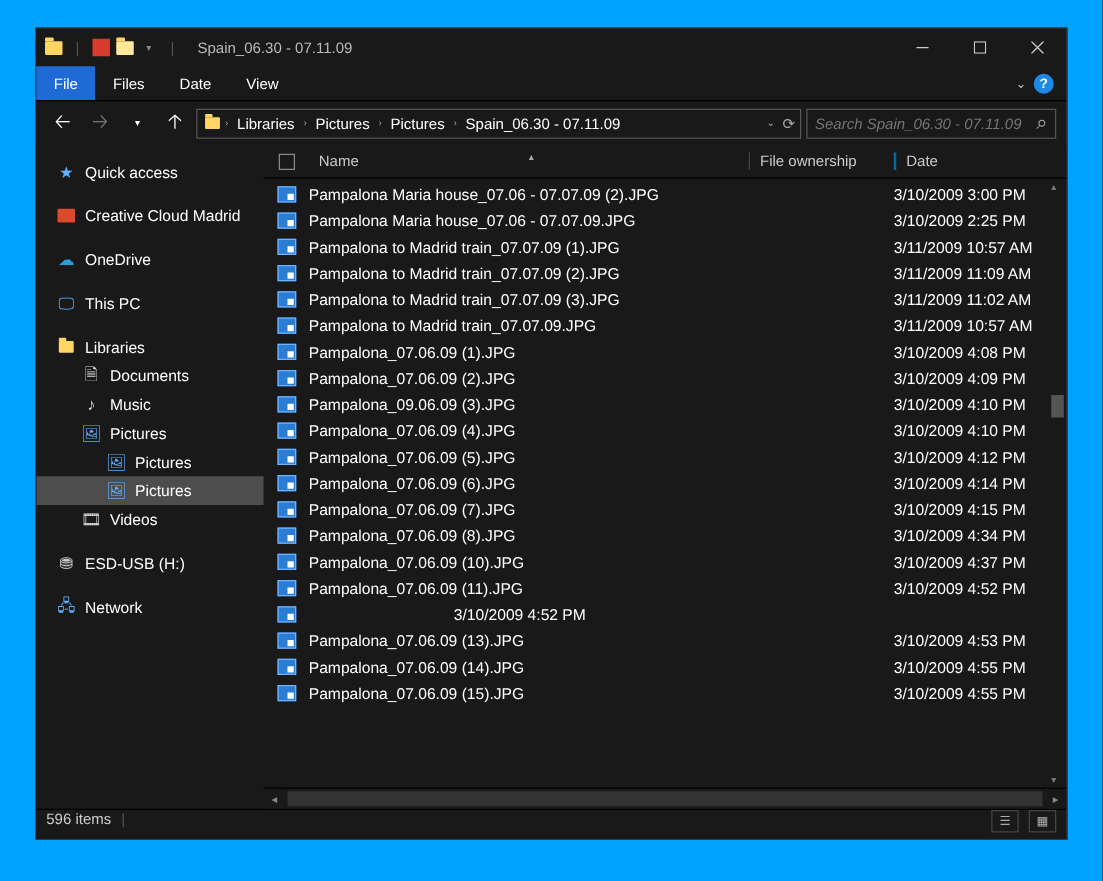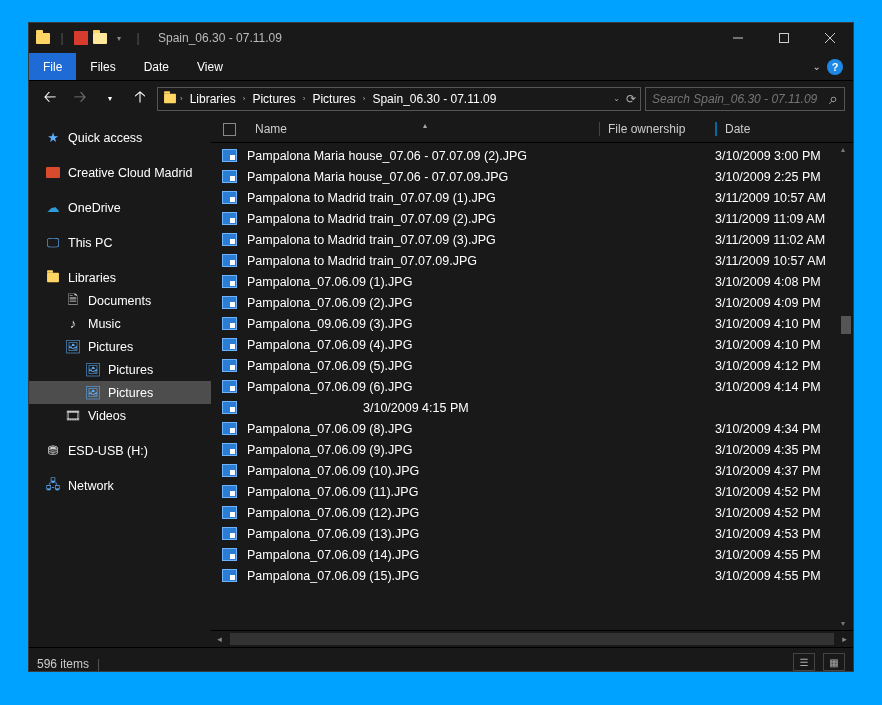--- a/index.html
+++ b/index.html
@@ -55,21 +55,21 @@
   .img-icon { width: 15px; height: 13px; background: #2b7cd3; border: 1px solid #6db3ff; position: relative; }
   .img-icon::after { content: ""; position: absolute; right: 1px; bottom: 1px; width: 5px; height: 5px; background: #fff; }
   .row .r-name { width: 352px; white-space: nowrap; overflow: hidden; }
   .row .r-owner { width: 116px; }
   .row .r-date { flex: 1; }
   .v-scroll { position: absolute; right: 0; top: 0; width: 16px; height: 100%; background: #191919; }
   .v-thumb { position: absolute; right: 2px; top: 173px; width: 10px; height: 18px; background: #555; }
   .h-scroll-area { height: 17px; background: #191919; display: flex; align-items: center; border-top: 1px solid #000; }
   .h-arrow { width: 17px; height: 17px; display: flex; align-items: center; justify-content: center; color: #888; font-size: 9px; }
   .h-track { flex: 1; height: 12px; background: #333; margin: 0 2px; }
-  .statusbar { height: 24px; background: #191919; border-top: 1px solid #000; display: flex; align-items: flex-end; color: #ccc; font-size: 12px; padding: 0 8px; gap: 8px; }
+  .statusbar { height: 24px; background: #191919; border-top: 1px solid #000; display: flex; align-items: flex-start; color: #ccc; font-size: 12px; padding: 0 8px; gap: 8px; }
   .statusbar .spacer { flex: 1; }
   .view-btn { width: 22px; height: 18px; border: 1px solid #444; display: flex; align-items: center; justify-content: center; font-size: 10px; color: #aaa; }
   .sep-pipe { color: #555; }
   .red-sq { width: 14px; height: 14px; background: #d73b2e; }
 </style>
 </head>
 <body>
 
 <div class="window">
 
@@ -326,60 +326,52 @@
               <span class="img-icon"></span>
             </span>
             <span class="r-name">Pampalona_07.06.09 (6).JPG</span>
             <span class="r-owner"></span>
             <span class="r-date">3/10/2009 4:14 PM</span>
           </div>
           <div class="row">
             <span class="r-icon">
               <span class="img-icon"></span>
             </span>
+            <span class="r-name">Pampalona_07.06.09 (7).JPG</span>
             <span class="r-owner"></span>
             <span class="r-date">3/10/2009 4:15 PM</span>
           </div>
           <div class="row">
             <span class="r-icon">
               <span class="img-icon"></span>
             </span>
             <span class="r-name">Pampalona_07.06.09 (8).JPG</span>
             <span class="r-owner"></span>
             <span class="r-date">3/10/2009 4:34 PM</span>
           </div>
           <div class="row">
             <span class="r-icon">
               <span class="img-icon"></span>
             </span>
-            <span class="r-name">Pampalona_07.06.09 (9).JPG</span>
-            <span class="r-owner"></span>
-            <span class="r-date">3/10/2009 4:35 PM</span>
-          </div>
-          <div class="row">
-            <span class="r-icon">
-              <span class="img-icon"></span>
-            </span>
             <span class="r-name">Pampalona_07.06.09 (10).JPG</span>
             <span class="r-owner"></span>
             <span class="r-date">3/10/2009 4:37 PM</span>
           </div>
           <div class="row">
             <span class="r-icon">
               <span class="img-icon"></span>
             </span>
             <span class="r-name">Pampalona_07.06.09 (11).JPG</span>
             <span class="r-owner"></span>
             <span class="r-date">3/10/2009 4:52 PM</span>
           </div>
           <div class="row">
             <span class="r-icon">
               <span class="img-icon"></span>
             </span>
-            <span class="r-name">Pampalona_07.06.09 (12).JPG</span>
             <span class="r-owner"></span>
             <span class="r-date">3/10/2009 4:52 PM</span>
           </div>
           <div class="row">
             <span class="r-icon">
               <span class="img-icon"></span>
             </span>
             <span class="r-name">Pampalona_07.06.09 (13).JPG</span>
             <span class="r-owner"></span>
             <span class="r-date">3/10/2009 4:53 PM</span>

